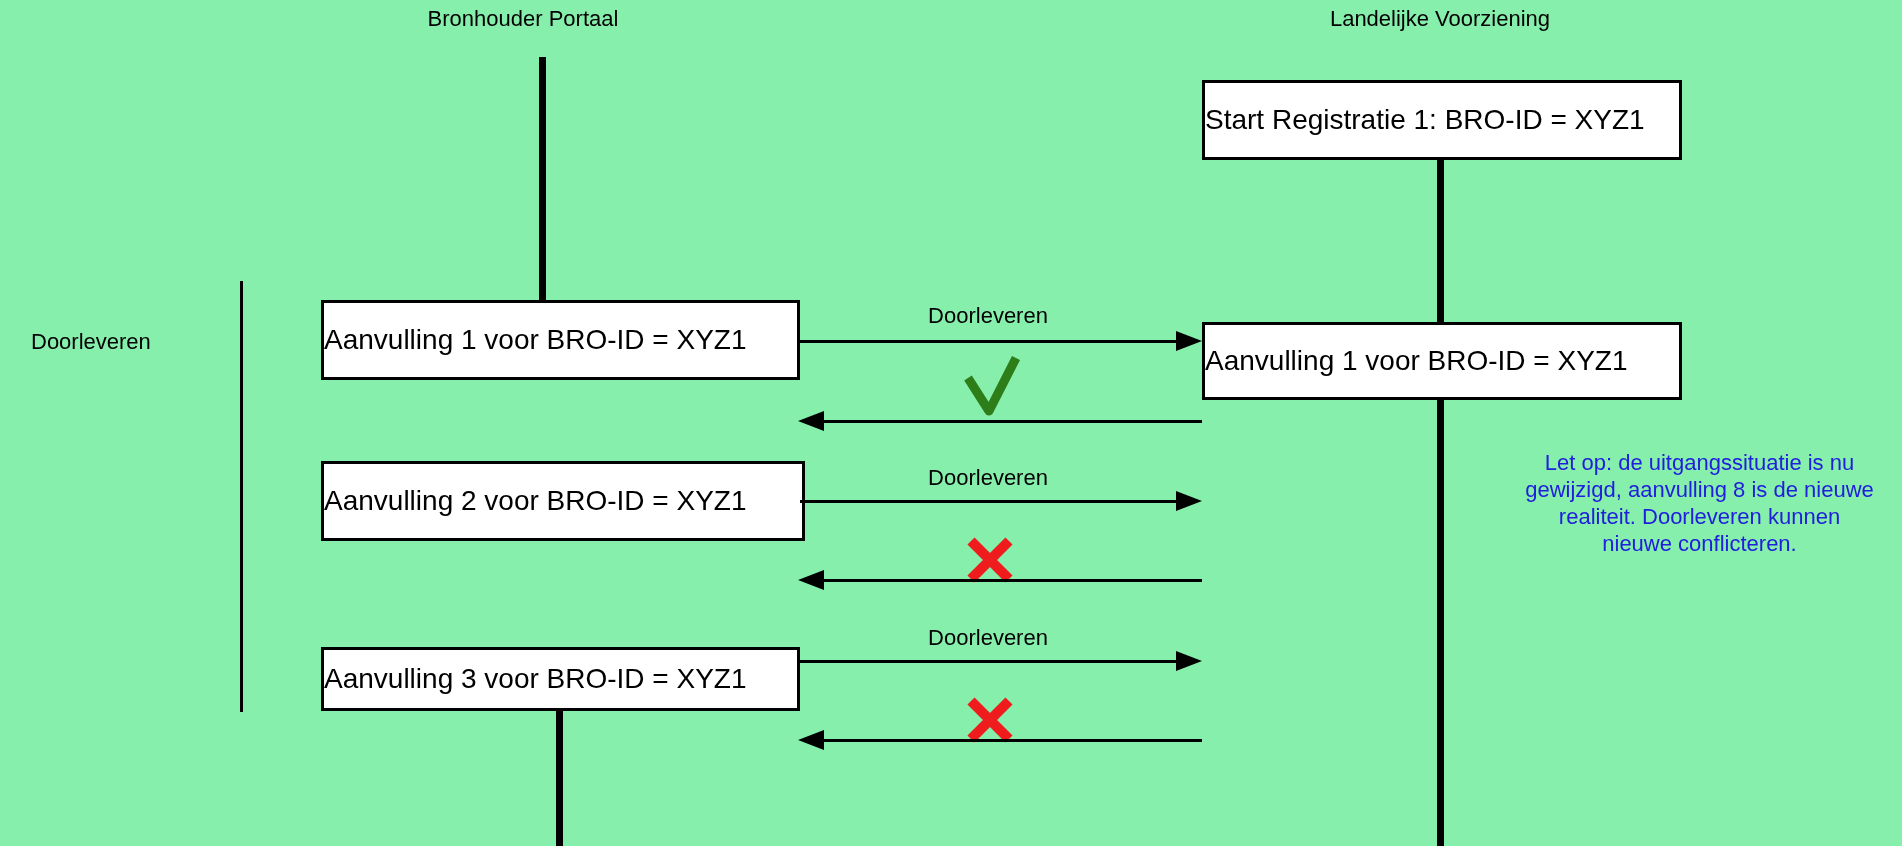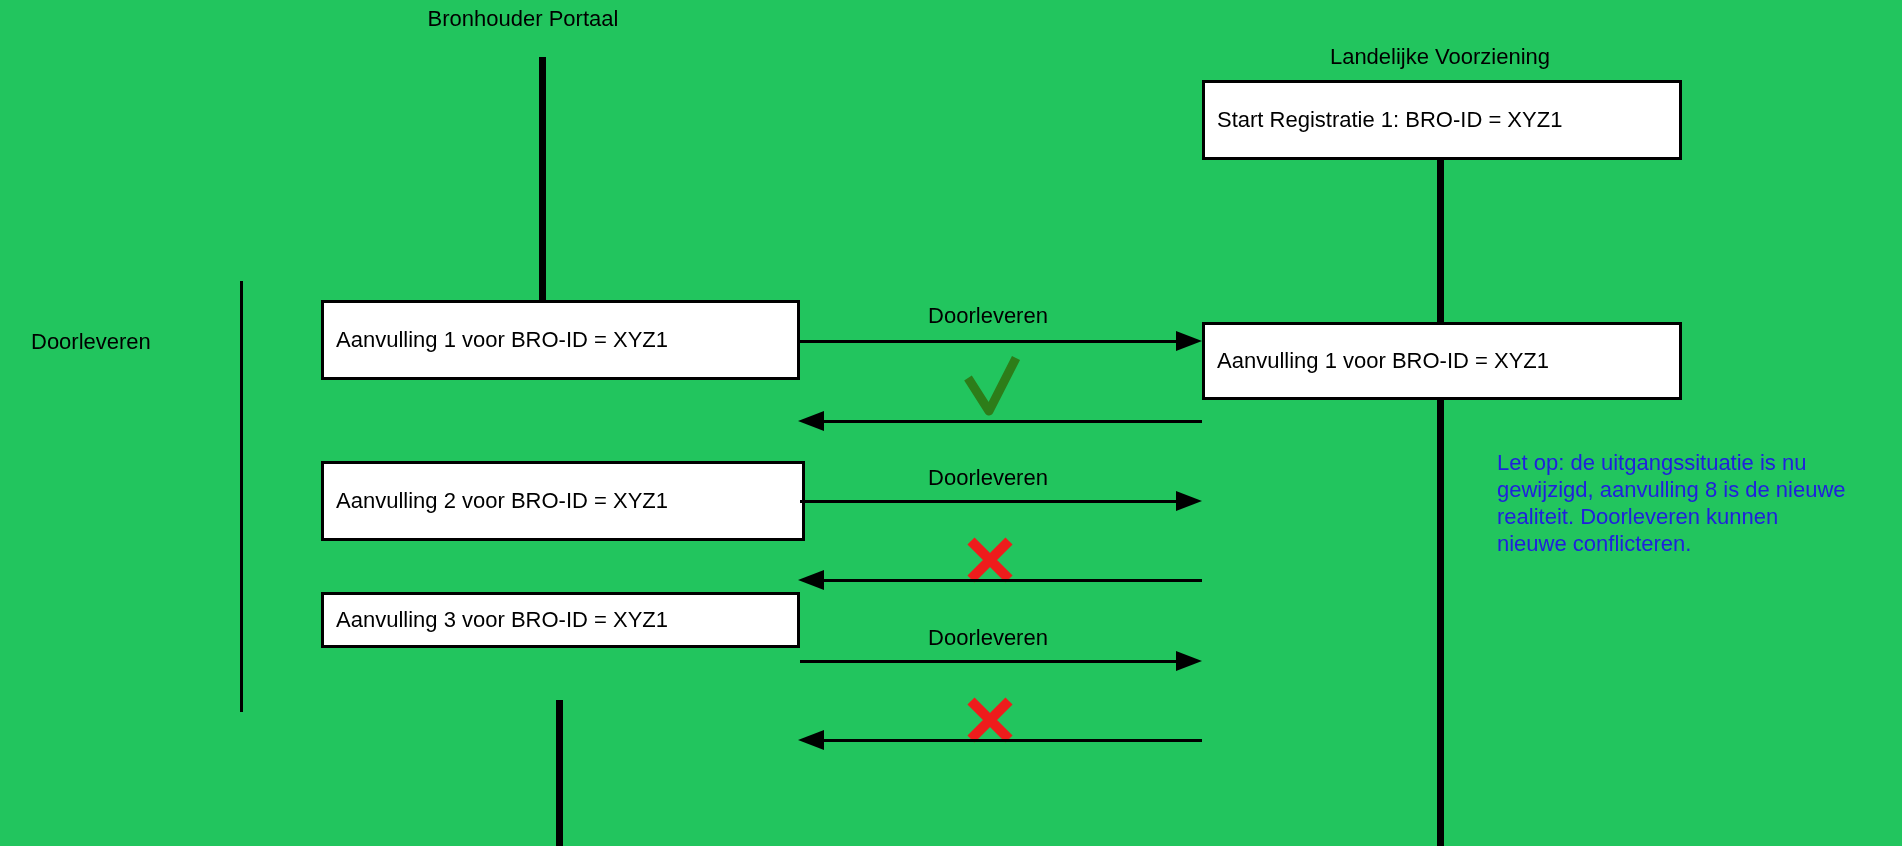--- a/index.html
+++ b/index.html
@@ -4,21 +4,21 @@
 <style>
   html, body {
     margin: 0;
     padding: 0;
     background: #ffffff;
   }
   .canvas {
     position: relative;
     width: 1902px;
     height: 846px;
-    background: #22c55e;
+    background: #86efac;
     font-family: "Liberation Sans", sans-serif;
     color: #000000;
     overflow: hidden;
   }
   .actor-label {
     position: absolute;
     width: 320px;
     text-align: center;
     font-size: 22px;
     white-space: nowrap;
@@ -38,22 +38,21 @@
     font-size: 22px;
     white-space: nowrap;
   }
   .box {
     position: absolute;
     box-sizing: border-box;
     border: 3px solid #000000;
     background: #ffffff;
     display: flex;
     align-items: center;
-    padding-left: 12px;
-    font-size: 22px;
+    font-size: 28px;
     white-space: nowrap;
   }
   .hline {
     position: absolute;
     height: 3px;
     background: #000000;
   }
   .head-r {
     position: absolute;
     width: 0; height: 0;
@@ -85,21 +84,21 @@
     line-height: 27px;
   }
   .note div { white-space: nowrap; }
 </style>
 </head>
 <body>
 
 <div class="canvas">
 
   <div class="actor-label" style="left:363px; top:6px;">Bronhouder Portaal</div>
-  <div class="actor-label" style="left:1280px; top:6px;margin-top:38px;">Landelijke Voorziening</div>
+  <div class="actor-label" style="left:1280px; top:6px;">Landelijke Voorziening</div>
 
   <div class="lifeline" style="left:539px; top:57px; height:243px;"></div>
   <div class="lifeline" style="left:556px; top:700px; height:146px;"></div>
   <div class="lifeline" style="left:1437px; top:158px; height:164px;"></div>
   <div class="lifeline" style="left:1437px; top:398px; height:448px;"></div>
 
   <div class="bracket" style="left:240px; top:281px; height:431px;"></div>
   <div class="group-label" style="left:31px; top:329px;">Doorleveren</div>
 
   <div class="box" style="left:1202px; top:80px; width:480px; height:80px;">
@@ -107,21 +106,21 @@
   </div>
 
   <div class="box" style="left:321px; top:300px; width:479px; height:80px;">
     <span>Aanvulling 1 voor BRO-ID = XYZ1</span>
   </div>
 
   <div class="box" style="left:321px; top:461px; width:484px; height:80px;">
     <span>Aanvulling 2 voor BRO-ID = XYZ1</span>
   </div>
 
-  <div class="box" style="left:321px; top:592px; width:479px; height:56px;">
+  <div class="box" style="left:321px; top:647px; width:479px; height:64px;">
     <span>Aanvulling 3 voor BRO-ID = XYZ1</span>
   </div>
 
   <div class="box" style="left:1202px; top:322px; width:480px; height:78px;">
     <span>Aanvulling 1 voor BRO-ID = XYZ1</span>
   </div>
 
   <div class="msg-label" style="left:838px; top:303px;">Doorleveren</div>
   <div class="hline" style="left:800px; top:340px; width:380px;"></div>
   <div class="head-r" style="left:1176px; top:331px;"></div>
@@ -142,20 +141,20 @@
 
   <div class="msg-label" style="left:838px; top:625px;">Doorleveren</div>
   <div class="hline" style="left:800px; top:660px; width:380px;"></div>
   <div class="head-r" style="left:1176px; top:651px;"></div>
   <svg class="status-icon" style="left:966px; top:696px;" width="48" height="48" viewBox="0 0 48 48">
     <path d="M5 5 L43 43 M43 5 L5 43" fill="none" stroke-width="10" stroke="#ee1c1c"></path>
   </svg>
   <div class="hline" style="left:822px; top:739px; width:380px;"></div>
   <div class="head-l" style="left:798px; top:730px;"></div>
 
-  <div class="note" style="left:1497px; top:449px; width:405px;">
+  <div class="note" style="left:1497px; top:449px; width:405px;text-align:center;">
     <div>Let op: de uitgangssituatie is nu</div>
     <div>gewijzigd, aanvulling 8 is de nieuwe</div>
     <div>realiteit. Doorleveren kunnen</div>
     <div>nieuwe conflicteren.</div>
   </div>
 
 </div>
 
 </body></html>

